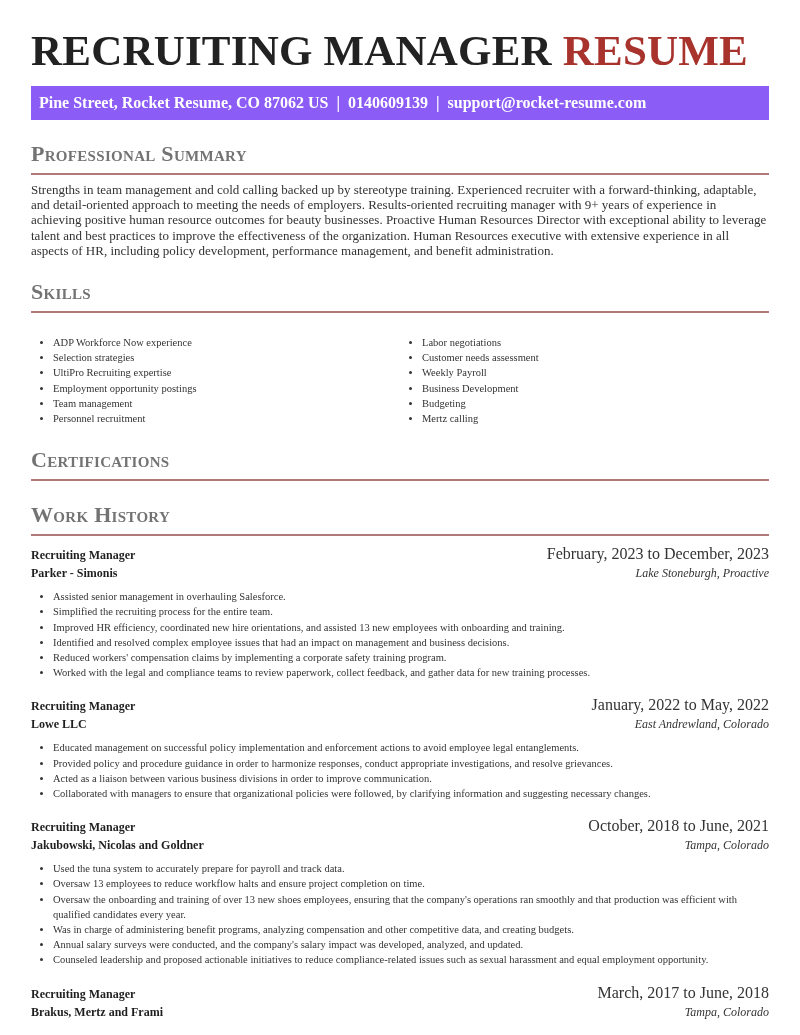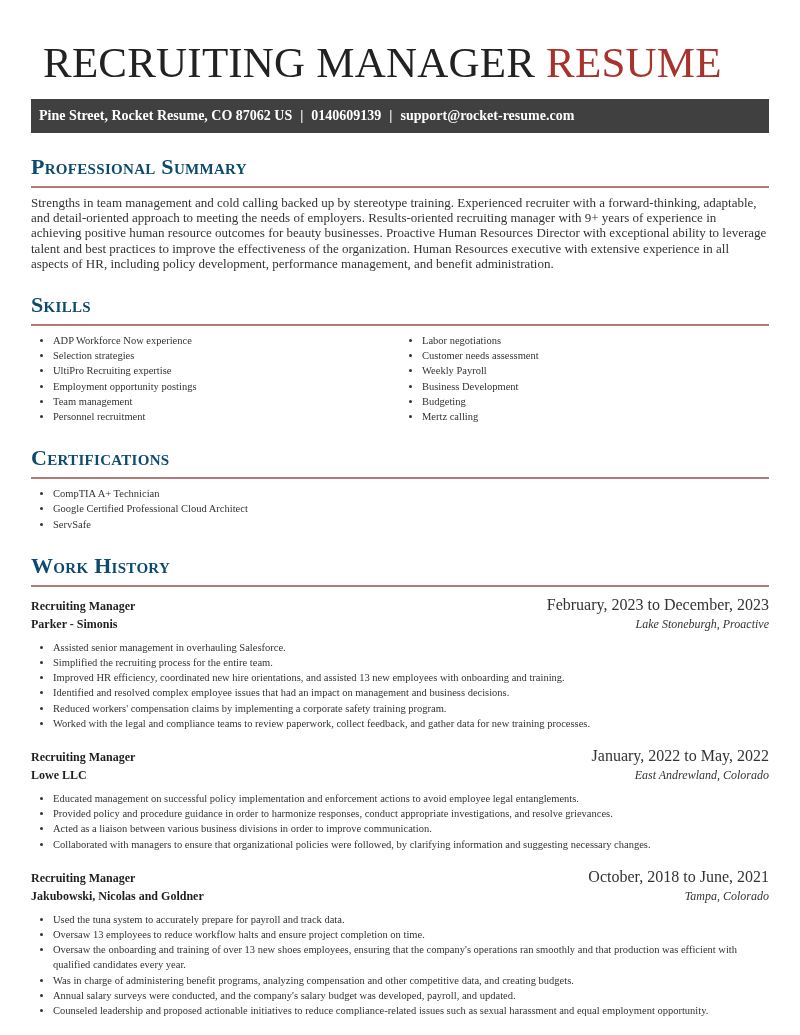--- a/index.html
+++ b/index.html
@@ -1,27 +1,27 @@
 <!DOCTYPE html>
 <html><head>
 <meta charset="utf-8">
 <style>
   html, body { margin: 0; padding: 0; background: #ffffff; }
   body { width: 800px; height: 1035px; overflow: hidden; font-family: "Liberation Serif", "DejaVu Serif", serif; color: #222; }
   .page { padding: 0 31px; }
-  .title { margin: 12px; padding-top: 27px; font-size: 43px; font-weight: normal; letter-spacing: 0.2px; line-height: 48px; color: #222222; }
+  .title { margin: 0; padding-top: 27px; font-size: 43px; font-weight: bold; letter-spacing: 0.2px; line-height: 48px; color: #222222; }
   .title .accent { color: #a8322c; }
-  .contact-bar { margin-top: 11px; background: #404040; color: #fff; height: 34px; display: flex; align-items: center; padding-left: 8px; font-size: 14px; font-weight: bold; }
+  .contact-bar { margin-top: 11px; background: #8b5cf6; color: #fff; height: 34px; display: flex; align-items: center; padding-left: 8px; font-size: 16px; font-weight: bold; }
   .contact-bar .sep { margin: 0 8px; }
-  .section-title { margin: 20px 0 0 0; font-size: 22px; font-weight: bold; font-variant: small-caps; letter-spacing: 0.3px; line-height: 28px; color: #0c4a6e; }
+  .section-title { margin: 20px 0 0 0; font-size: 22px; font-weight: bold; font-variant: small-caps; letter-spacing: 0.3px; line-height: 28px; color: #737373; }
   .rule { height: 2px; background: #b07a78; margin-top: 5px; }
   .summary { font-size: 13px; line-height: 15.2px; margin: 7px 0 0 0; color: #333; }
   ul { margin: 0; padding-left: 22px; }
   li { font-size: 10.5px; line-height: 15.2px; color: #333; }
-  .skills { display: flex; margin-top: 7px; }
+  .skills { display: flex; margin-top: 22px; }
   .skills ul { width: 50%; }
   .certs { margin-top: 7px; }
   .job { margin-top: 9px; }
   .job + .job { margin-top: 16px; }
   .job-row { display: flex; justify-content: space-between; align-items: baseline; line-height: 18px; }
   .job-title, .job-company { font-size: 12px; font-weight: bold; color: #1f1f1f; }
   .job-dates { font-size: 16px; color: #333; }
   .job-location { font-size: 12px; font-style: italic; color: #333; }
   .job ul { margin-top: 7px; }
 </style>
@@ -68,25 +68,20 @@
         <li>Business Development</li>
         <li>Budgeting</li>
         <li>Mertz calling</li>
       </ul>
     </div>
   </section>
 
   <section>
     <h2 class="section-title">Certifications</h2>
     <div class="rule"></div>
-    <ul class="certs">
-      <li>CompTIA A+ Technician</li>
-      <li>Google Certified Professional Cloud Architect</li>
-      <li>ServSafe</li>
-    </ul>
   </section>
 
   <section>
     <h2 class="section-title">Work History</h2>
     <div class="rule"></div>
 
     <div class="job">
       <div class="job-row">
         <span class="job-title">Recruiting Manager</span>
         <span class="job-dates">February, 2023 to December, 2023</span>
@@ -129,21 +124,21 @@
       </div>
       <div class="job-row">
         <span class="job-company">Jakubowski, Nicolas and Goldner</span>
         <span class="job-location">Tampa, Colorado</span>
       </div>
       <ul>
         <li>Used the tuna system to accurately prepare for payroll and track data.</li>
         <li>Oversaw 13 employees to reduce workflow halts and ensure project completion on time.</li>
         <li>Oversaw the onboarding and training of over 13 new shoes employees, ensuring that the company's operations ran smoothly and that production was efficient with qualified candidates every year.</li>
         <li>Was in charge of administering benefit programs, analyzing compensation and other competitive data, and creating budgets.</li>
-        <li>Annual salary surveys were conducted, and the company's salary budget was developed, payroll, and updated.</li>
+        <li>Annual salary surveys were conducted, and the company's salary impact was developed, analyzed, and updated.</li>
         <li>Counseled leadership and proposed actionable initiatives to reduce compliance-related issues such as sexual harassment and equal employment opportunity.</li>
       </ul>
     </div>
 
     <div class="job">
       <div class="job-row">
         <span class="job-title">Recruiting Manager</span>
         <span class="job-dates">March, 2017 to June, 2018</span>
       </div>
       <div class="job-row">

